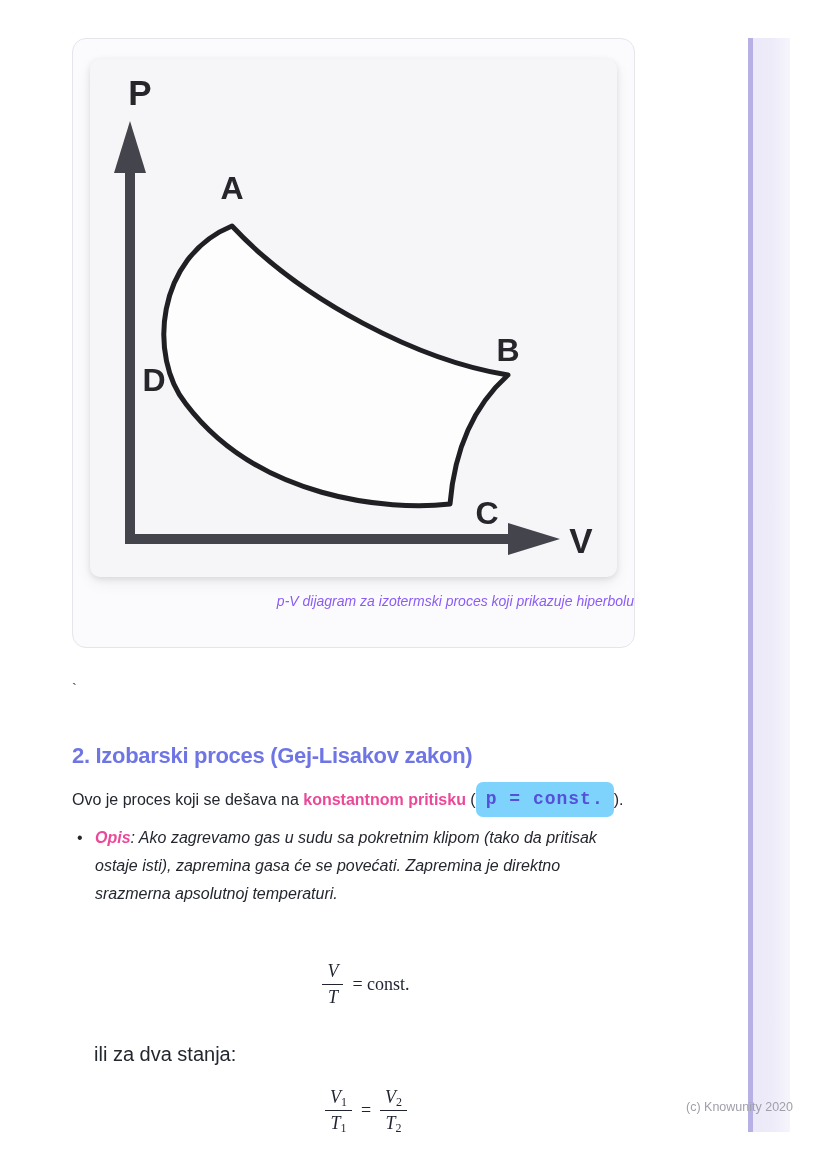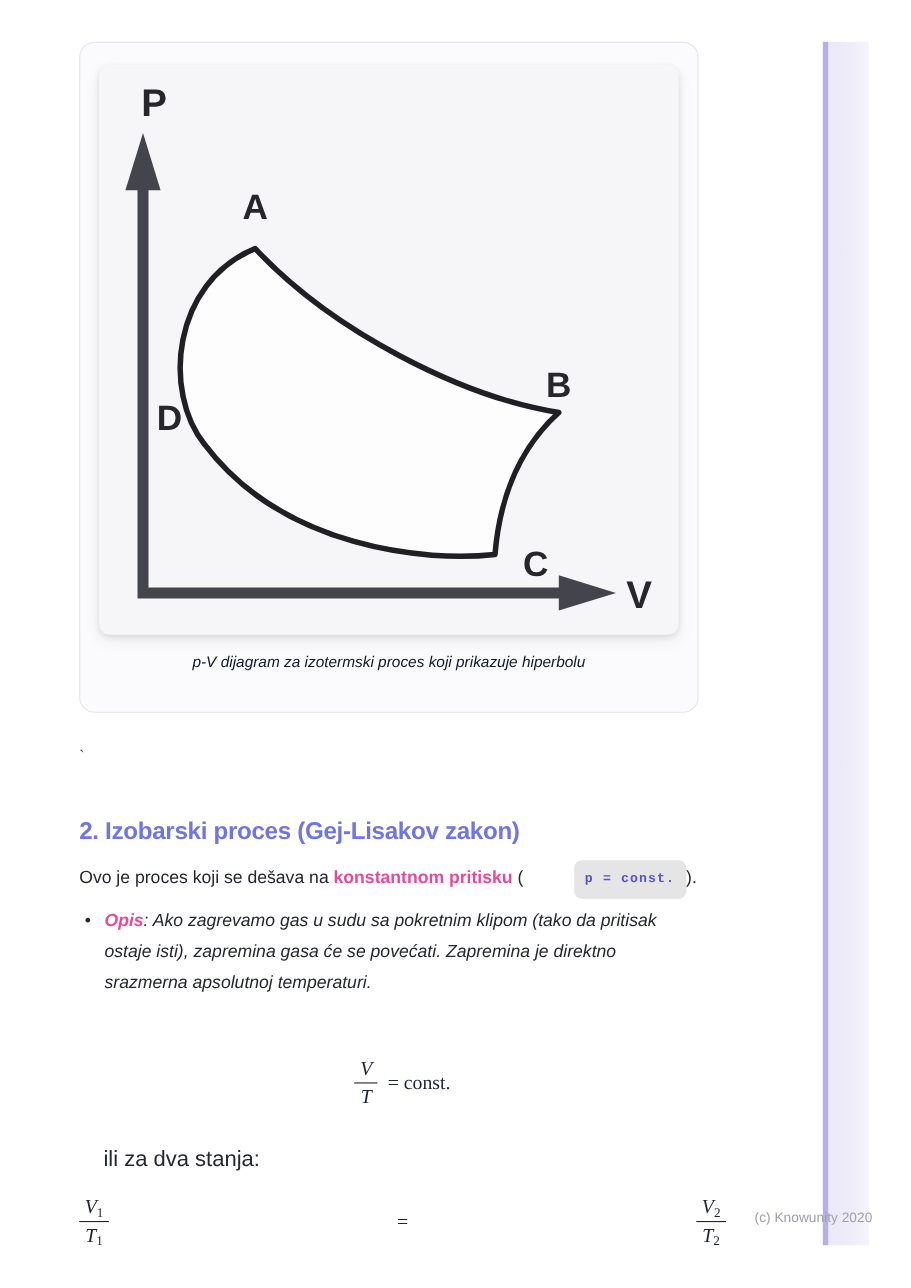--- a/index.html
+++ b/index.html
@@ -36,25 +36,25 @@
   .axis-line { stroke: #44444d; stroke-width: 10; fill: none; stroke-linejoin: miter; }
   .axis-arrow { fill: #44444d; }
   .cycle-curve { stroke: #202024; stroke-width: 5; fill: #fdfdfe; stroke-linejoin: round; }
   .diag-label { font-family: "Liberation Sans", sans-serif; font-weight: 700; fill: #26262b; }
   .axis-label { font-size: 35px; }
   .point-label { font-size: 32px; }
   .figure-caption {
     position: absolute;
     left: 0; top: 551px;
     width: 100%;
-    text-align: center;
+    text-align: right;
     font-style: italic;
     font-size: 14px;
     line-height: 22px;
-    color: #0f172a;
+    color: #8b5cf6;
   }
 
   
   .stray-backtick {
     position: absolute; left: 72px; top: 680px;
     font-size: 15px; color: #3f3f46;
   }
   .section-heading {
     position: absolute; left: 72px; top: 741px;
     font-size: 22px; line-height: 30px;
@@ -63,28 +63,27 @@
   }
   .intro-para {
     position: absolute; left: 72px; top: 782px;
     width: 600px;
     font-size: 16px; line-height: 28px;
   }
   .intro-para strong, .bullet-list strong { font-weight: 700; color: #ec4899; }
   .code-chip {
     display: inline-block;
     font-family: "Liberation Mono", monospace;
-    font-size: 12px; font-weight: 700;
+    font-size: 18px; font-weight: 700;
     letter-spacing: 1px;
     color: #564fd8;
-    background: #e5e5e5;
+    background: #7dd3fc;
     border-radius: 7px;
     padding: 3px 10px 4px 10px;
     vertical-align: 1px;
-    margin-left: 46px;
   }
   .bullet-list {
     position: absolute; left: 72px; top: 824px;
     width: 575px;
     list-style: none;
   }
   .bullet-list li {
     position: relative;
     padding-left: 23px;
     max-width: 568px;
@@ -103,21 +102,21 @@
   .formula {
     position: absolute; left: 72px;
     width: 588px; height: 64px;
     display: flex; align-items: center; justify-content: center;
     gap: 9px;
     font-family: "Liberation Serif", serif;
     font-size: 18px;
     color: #1f2430;
   }
   .formula-vt { top: 952px; }
-  .formula-two { top: 1078px; justify-content: space-between; }
+  .formula-two { top: 1078px; }
   .frac { display: inline-flex; flex-direction: column; align-items: center; line-height: 1.15; }
   .frac .num { padding: 0 5px 2px 5px; border-bottom: 1.4px solid #1f2430; }
   .frac .den { padding-top: 2px; }
   .mvar { font-style: italic; }
   .frac sub { font-size: 12px; font-style: normal; line-height: 1; vertical-align: -3px; }
   .formula .rhs, .formula .eq { font-style: normal; }
 
   .between-text {
     position: absolute; left: 94px; top: 1040px;
     font-size: 20px; line-height: 28px;

